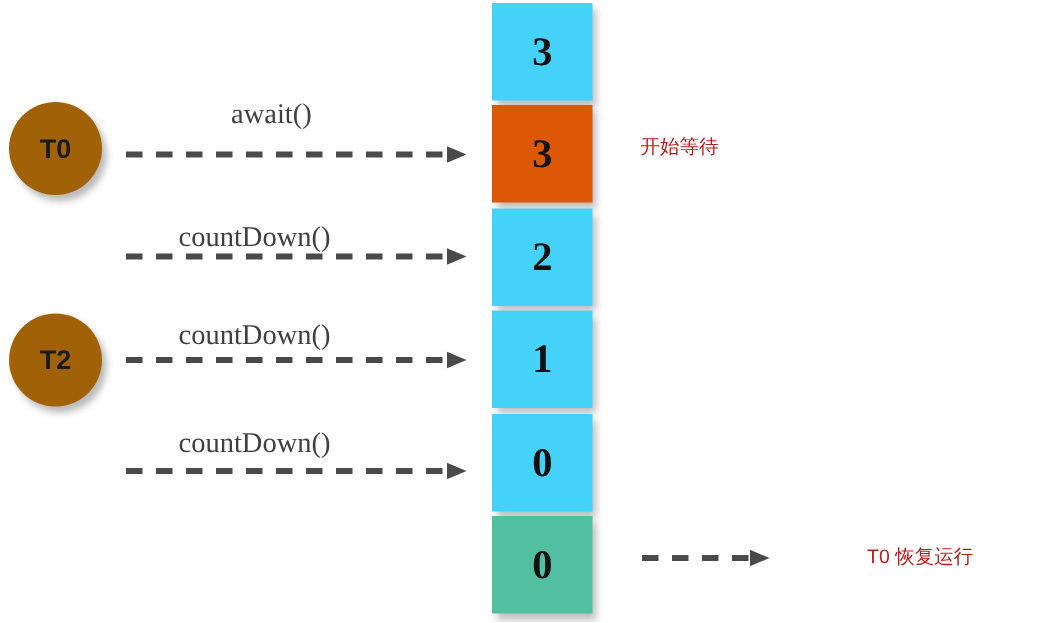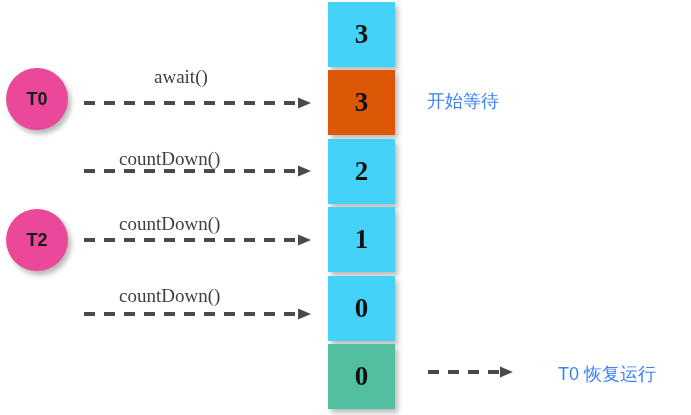--- a/index.html
+++ b/index.html
@@ -15,21 +15,21 @@
     overflow: hidden;
     font-family: "Liberation Sans", sans-serif;
   }
 
   
   .thread-node {
     position: absolute;
     width: 62px;
     height: 62px;
     border-radius: 50%;
-    background: #ec4899;
+    background: #a16207;
     box-shadow: 3px 4px 5px rgba(0,0,0,0.28);
     display: flex;
     align-items: center;
     justify-content: center;
   }
   .thread-label {
     font-family: "Liberation Sans", sans-serif;
     font-size: 18px;
     font-weight: bold;
     color: #1a1a1a;
@@ -71,22 +71,22 @@
     font-size: 19px;
     color: #404040;
     white-space: nowrap;
     user-select: none;
   }
 
   
   .annotation {
     position: absolute;
     font-family: "Liberation Sans", sans-serif;
-    font-size: 18px;
-    color: #3b82f6;
+    font-size: 13px;
+    color: #b91c1c;
     white-space: nowrap;
     user-select: none;
   }
 </style>
 </head>
 <body>
 
 <div id="canvas">
 
   <div class="counter-box" style="top:2px;background:#45D2F8;">
@@ -161,15 +161,15 @@
   <div class="call-label" style="left:154px;top:66px;">await()</div>
 
   <div class="call-label" style="left:119px;top:148px;">countDown()</div>
 
   <div class="call-label" style="left:119px;top:213px;">countDown()</div>
 
   <div class="call-label" style="left:119px;top:285px;">countDown()</div>
 
   <div class="annotation" style="left:427px;top:89px;">开始等待</div>
 
-  <div class="annotation" style="left:558px;top:362px;">T0 恢复运行</div>
+  <div class="annotation" style="left:578px;top:362px;">T0 恢复运行</div>
 
 </div>
 
 </body></html>

